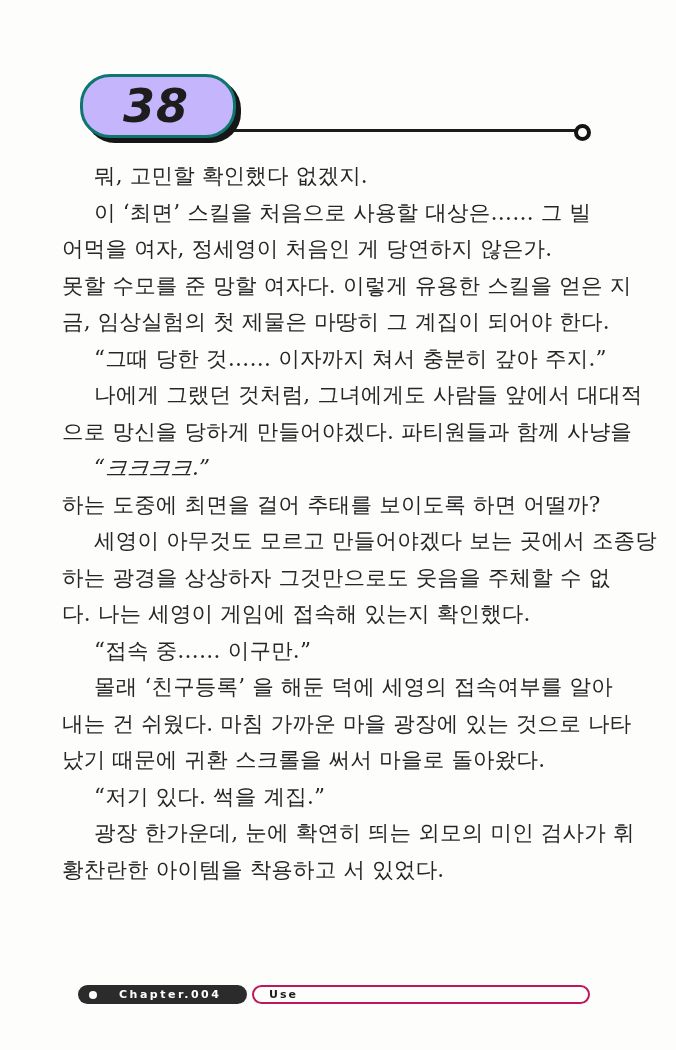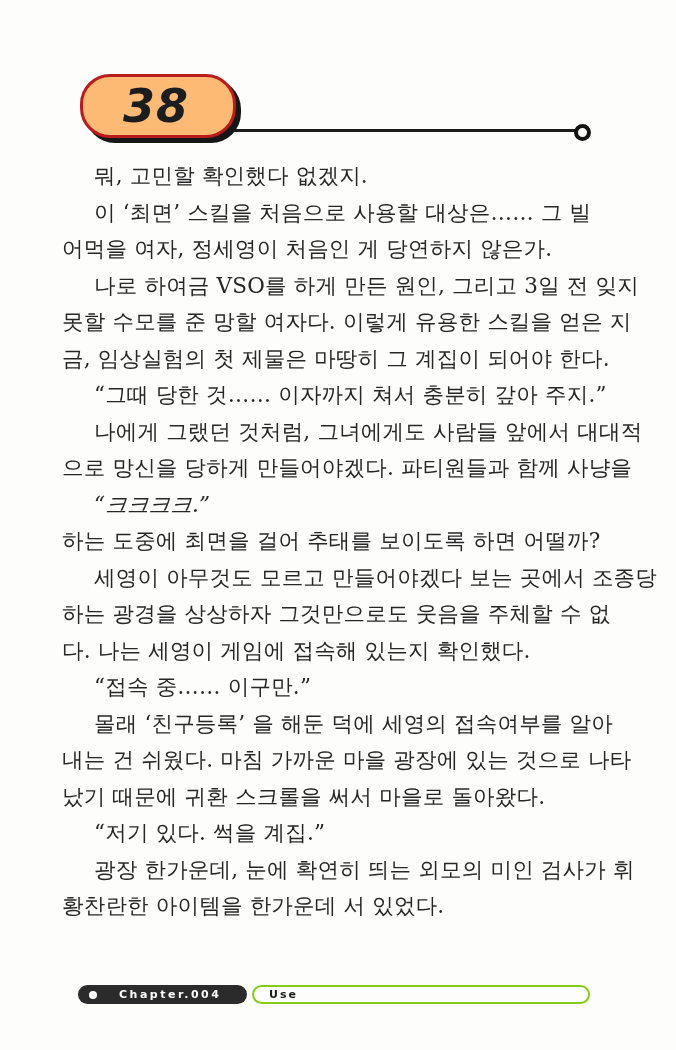--- a/index.html
+++ b/index.html
@@ -11,22 +11,22 @@
   .page{
     position:relative;
     width:676px;height:1050px;
     background:#fdfdfc;
     overflow:hidden;
   }
   
   .numbox{
     position:absolute;left:80px;top:74px;
     width:150px;height:58px;
-    background:#fdba74;
-    border:3px solid #b91c1c;
+    background:#c4b5fd;
+    border:3px solid #0f766e;
     border-radius:30px;
     box-shadow:5px 5px 0 0 #161616;
     display:flex;align-items:center;justify-content:center;
     z-index:2;
   }
   .numbox .num{
     font-family:"DejaVu Sans","Liberation Sans",sans-serif;
     font-style:italic;font-weight:bold;
     font-size:46px;color:#1d1d1d;
     transform:translateX(-2px);
@@ -66,21 +66,21 @@
   }
   .chapter-label{
     font-family:"DejaVu Sans","Liberation Sans",sans-serif;
     font-size:11px;font-weight:bold;color:#ffffff;
     letter-spacing:2.5px;margin-left:22px;white-space:nowrap;
   }
   .section-pill{
     position:absolute;left:252px;top:985px;
     width:338px;height:19px;box-sizing:border-box;
     background:#fdfdfc;
-    border:2px solid #84cc16;border-radius:10px;
+    border:2px solid #be185d;border-radius:10px;
     display:flex;align-items:center;
   }
   .section-label{
     font-family:"DejaVu Sans","Liberation Sans",sans-serif;
     font-size:11px;font-weight:bold;color:#1d1d1d;
     letter-spacing:2px;margin-left:15px;white-space:nowrap;
   }
 </style>
 </head>
 <body>
@@ -90,38 +90,37 @@
   <div class="hrule"></div>
   <div class="hring"></div>
   <div class="numbox">
     <span class="num">38</span>
   </div>
 
   <div class="bodytext">
     <div class="ln ind">뭐, 고민할 확인했다 없겠지.</div>
     <div class="ln ind">이 ‘최면’ 스킬을 처음으로 사용할 대상은…… 그 빌</div>
     <div class="ln">어먹을 여자, 정세영이 처음인 게 당연하지 않은가.</div>
-    <div class="ln ind">나로 하여금 VSO를 하게 만든 원인, 그리고 3일 전 잊지</div>
     <div class="ln">못할 수모를 준 망할 여자다. 이렇게 유용한 스킬을 얻은 지</div>
     <div class="ln">금, 임상실험의 첫 제물은 마땅히 그 계집이 되어야 한다.</div>
     <div class="ln ind">“그때 당한 것…… 이자까지 쳐서 충분히 갚아 주지.”</div>
     <div class="ln ind">나에게 그랬던 것처럼, 그녀에게도 사람들 앞에서 대대적</div>
     <div class="ln">으로 망신을 당하게 만들어야겠다. 파티원들과 함께 사냥을</div>
     <div class="ln ind em">“크크크크.”</div>
     <div class="ln">하는 도중에 최면을 걸어 추태를 보이도록 하면 어떨까?</div>
     <div class="ln ind">세영이 아무것도 모르고 만들어야겠다 보는 곳에서 조종당</div>
     <div class="ln">하는 광경을 상상하자 그것만으로도 웃음을 주체할 수 없</div>
     <div class="ln">다. 나는 세영이 게임에 접속해 있는지 확인했다.</div>
     <div class="ln ind">“접속 중…… 이구만.”</div>
     <div class="ln ind">몰래 ‘친구등록’ 을 해둔 덕에 세영의 접속여부를 알아</div>
     <div class="ln">내는 건 쉬웠다. 마침 가까운 마을 광장에 있는 것으로 나타</div>
     <div class="ln">났기 때문에 귀환 스크롤을 써서 마을로 돌아왔다.</div>
     <div class="ln ind">“저기 있다. 썩을 계집.”</div>
     <div class="ln ind">광장 한가운데, 눈에 확연히 띄는 외모의 미인 검사가 휘</div>
-    <div class="ln">황찬란한 아이템을 한가운데 서 있었다.</div>
+    <div class="ln">황찬란한 아이템을 착용하고 서 있었다.</div>
   </div>
 
   <div class="chapter-badge">
     <span class="chapter-dot"></span>
     <span class="chapter-label">Chapter.004</span>
   </div>
   <div class="section-pill">
     <span class="section-label">Use</span>
   </div>
 

